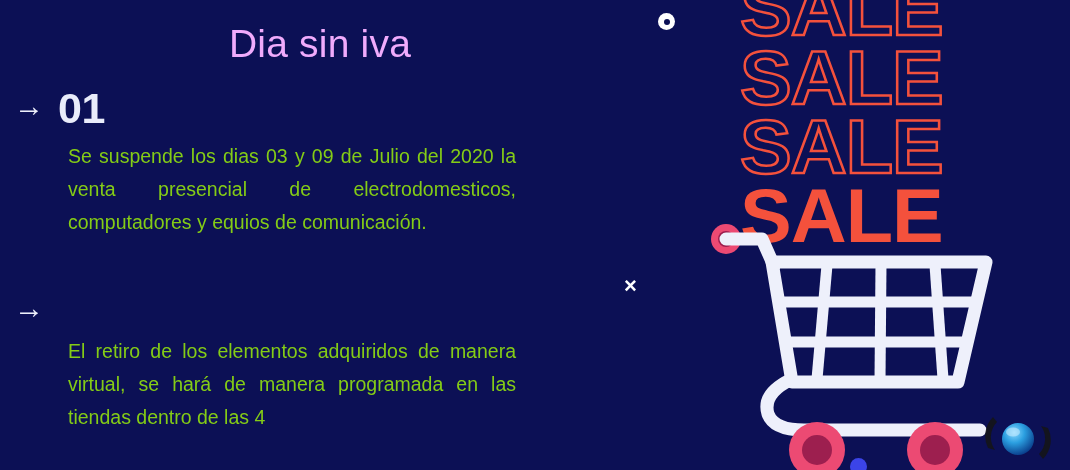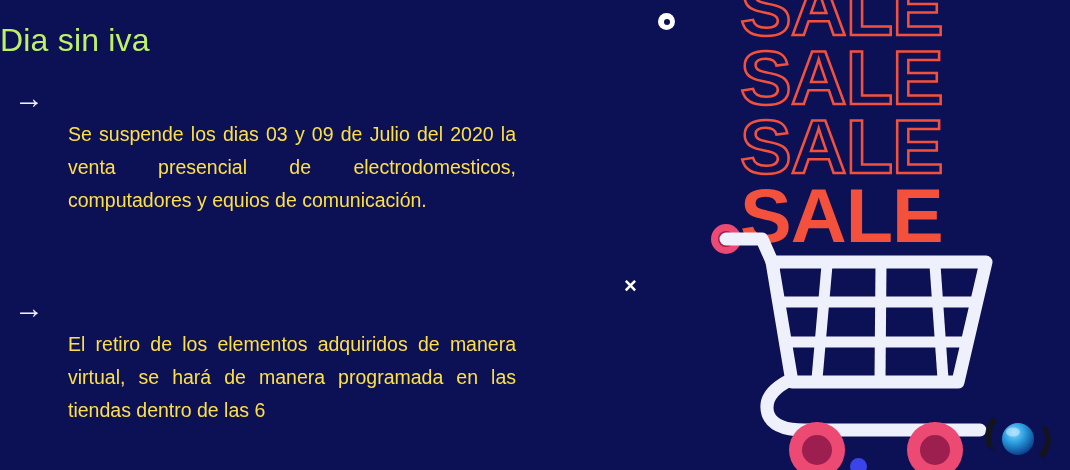--- a/index.html
+++ b/index.html
@@ -14,22 +14,23 @@
     width:1070px; height:470px;
     background:#0c1055;
     overflow:hidden;
   }
 
   
   .slide-title {
     position:absolute;
     left:0; top:22px;
     width:640px;
-    color:#bef264;
-    font-size:32px;
+    text-align:center;
+    color:#f0abfc;
+    font-size:39px;
     font-weight:400;
     letter-spacing:0.2px;
     white-space:nowrap;
   }
 
   .item-block { position:absolute; left:0; width:560px; }
   .item-1 { top:86px; }
   .item-2 { top:296px; }
 
   .item-head {
@@ -48,23 +49,23 @@
   }
   .item-number {
     color:#e9ecfa;
     font-size:43px;
     font-weight:bold;
     line-height:1.05;
     letter-spacing:-0.5px;
   }
   .item-body {
     margin-left:68px;
-    margin-top:2px;
+    margin-top:9px;
     width:448px;
-    color:#fde047;
+    color:#84cc16;
     font-size:19.5px;
     line-height:33px;
     text-align:justify;
     text-justify:inter-word;
   }
 
   
   .ring-dot {
     position:absolute;
     left:658px; top:13px;
@@ -137,29 +138,30 @@
 </head>
 <body>
 
 <div id="stage">
 
   <div class="slide-title">Dia sin iva</div>
 
   <div class="item-block item-1">
     <div class="item-head">
       <span class="arrow-icon">→</span>
+      <span class="item-number">01</span>
     </div>
     <div class="item-body">Se suspende los dias 03 y 09 de Julio del 2020 la venta presencial de electrodomesticos, computadores y equios de comunicación.</div>
   </div>
 
   <div class="item-block item-2">
     <div class="item-head">
       <span class="arrow-icon">→</span>
     </div>
-    <div class="item-body">El  retiro de los elementos adquiridos de manera virtual, se hará de manera programada en las tiendas dentro de las 6</div>
+    <div class="item-body">El  retiro de los elementos adquiridos de manera virtual, se hará de manera programada en las tiendas dentro de las 4</div>
   </div>
 
   <div class="ring-dot"></div>
   <div class="x-mark">×</div>
   <div class="blue-dot"></div>
 
   <div class="sale-stack">
     <div class="sale-line sale-outline">SALE</div>
     <div class="sale-line sale-outline">SALE</div>
     <div class="sale-line sale-outline">SALE</div>

